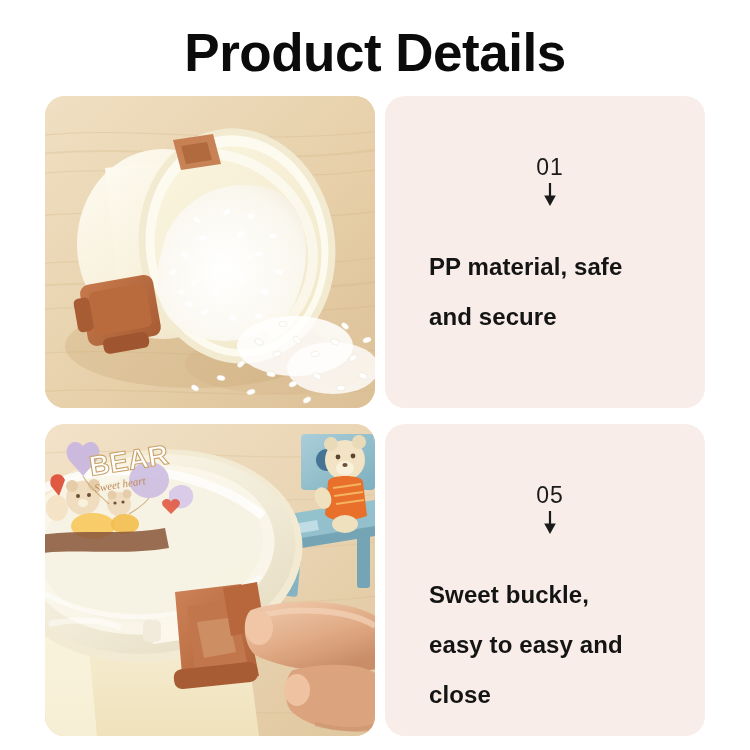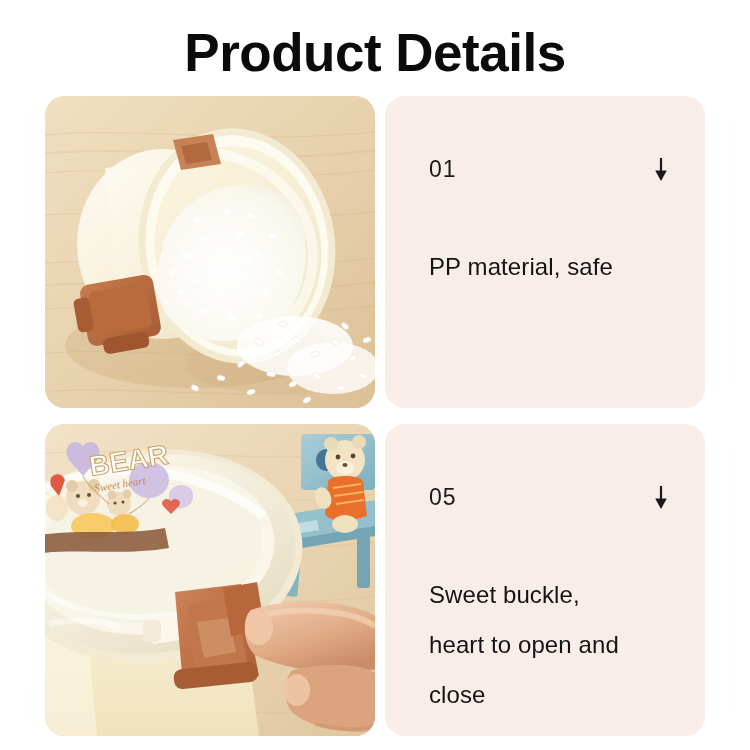--- a/index.html
+++ b/index.html
@@ -59,39 +59,40 @@
   .info-panel {
     background: #F8EDE8;
     padding: 58px 34px 30px 44px;
   }
 
   .info-head {
     display: flex;
     align-items: center;
     justify-content: space-between;
     height: 30px;
+    flex-direction: column;
   }
 
   .info-index {
     font-size: 23px;
     font-weight: normal;
     color: #1A1A1A;
     letter-spacing: 1px;
   }
 
   .arrow-icon {
     width: 20px;
     height: 26px;
     display: block;
   }
 
   .info-body {
     margin-top: 58px;
     font-size: 24px;
-    font-weight: normal;
+    font-weight: bold;
     line-height: 50px;
     color: #141414;
     letter-spacing: 0.1px;
     max-width: 240px;
   }
 
   
   .photo {
     background: #EBD6B4;
   }
@@ -233,20 +234,21 @@
         <span class="info-index">01</span>
         <span class="arrow-icon">
           <svg viewBox="0 0 20 26" width="20" height="26" aria-hidden="true">
             <line x1="10" y1="2" x2="10" y2="18" stroke="#1A1A1A" stroke-width="2.2"></line>
             <polygon points="10,25 4.2,14.5 15.8,14.5" fill="#1A1A1A"></polygon>
           </svg>
         </span>
       </div>
       <div class="info-body">
         <div>PP material, safe</div>
+        <div>and secure</div>
       </div>
     </div>
 
     <div class="cell photo">
       <svg viewBox="0 0 330 312" preserveAspectRatio="xMidYMid slice">
         <defs>
           <linearGradient id="woodB" x1="0" y1="0" x2="1" y2="1">
             <stop offset="0" stop-color="#F2E2C8"></stop>
             <stop offset="0.55" stop-color="#E9D4B2"></stop>
             <stop offset="1" stop-color="#DFC69E"></stop>
@@ -395,19 +397,19 @@
         <span class="info-index">05</span>
         <span class="arrow-icon">
           <svg viewBox="0 0 20 26" width="20" height="26" aria-hidden="true">
             <line x1="10" y1="2" x2="10" y2="18" stroke="#1A1A1A" stroke-width="2.2"></line>
             <polygon points="10,25 4.2,14.5 15.8,14.5" fill="#1A1A1A"></polygon>
           </svg>
         </span>
       </div>
       <div class="info-body">
         <div>Sweet buckle,</div>
-        <div>heart to open and</div>
+        <div>easy to easy and</div>
         <div>close</div>
       </div>
     </div>
 
   </div>
 </div>
 
 </body></html>

